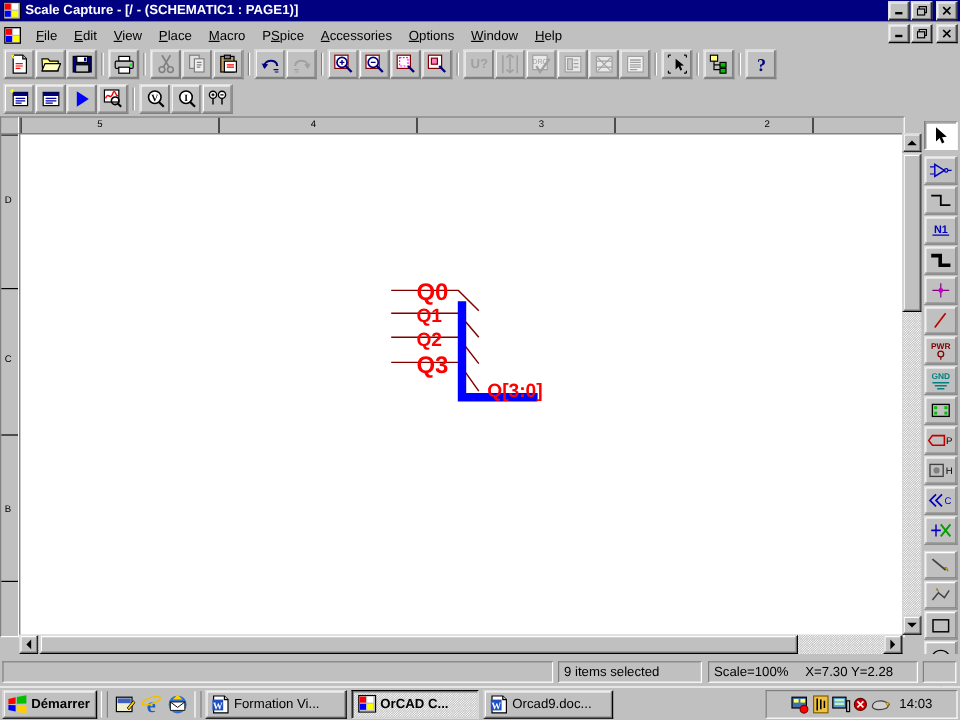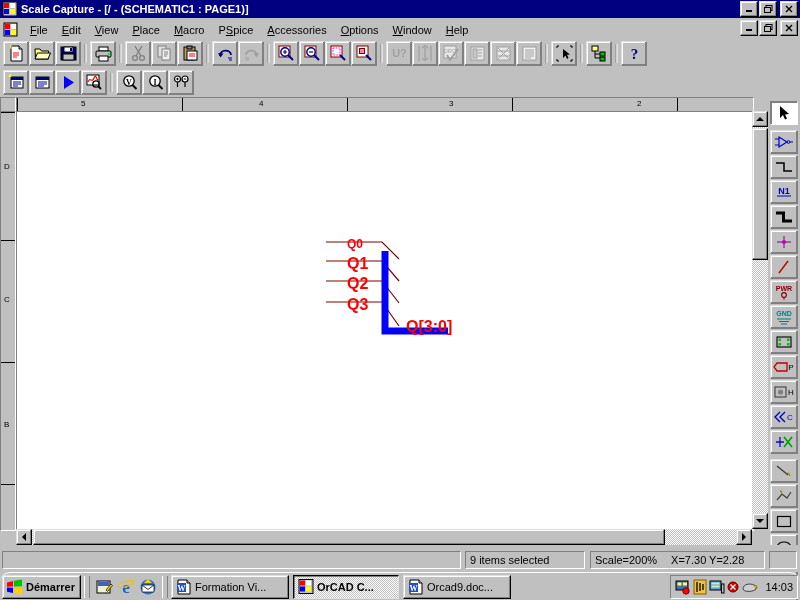--- a/index.html
+++ b/index.html
@@ -89,36 +89,36 @@
   .vbtn.active{border-color:#808080 #ffffff #ffffff #808080;box-shadow:inset 1px 1px 0 #808080;background:#ffffff;}
   .vsep{height:4px;}
 
   
   .statusbar{position:absolute;left:0;top:545px;width:800px;height:27px;background:#c0c0c0;display:flex;align-items:center;padding-top:3px;box-sizing:border-box;}
   .sfield{height:18px;background:#c0c0c0;border:1px solid;border-color:#808080 #ffffff #ffffff #808080;
      display:flex;align-items:center;padding:0 4px;font-size:11px;color:#000;box-sizing:border-box;white-space:nowrap;}
 
   
   .taskbar{position:absolute;left:0;top:572px;width:800px;height:28px;background:#c0c0c0;
-     border-top:1px solid #ffffff;display:flex;align-items:center;padding:2px 2px;box-sizing:border-box;border-radius:10px;}
+     border-top:1px solid #ffffff;display:flex;align-items:center;padding:2px 2px;box-sizing:border-box;}
   .startbtn{height:22px;background:#c0c0c0;display:flex;align-items:center;padding:0 5px 0 3px;font-weight:bold;font-size:11px;
      border:1px solid;border-color:#dfdfdf #000000 #000000 #dfdfdf;
      box-shadow:inset -1px -1px 0 #808080, inset 1px 1px 0 #ffffff;}
   .tgrip{width:4px;height:22px;margin:0 3px;border-left:1px solid #ffffff;border-right:1px solid #808080;}
   .qlbtn{width:22px;height:22px;display:flex;align-items:center;justify-content:center;}
   .taskbtn{height:22px;min-width:0;background:#c0c0c0;display:flex;align-items:center;padding:0 4px;font-size:11px;margin-right:4px;
      border:1px solid;border-color:#dfdfdf #000000 #000000 #dfdfdf;
      box-shadow:inset -1px -1px 0 #808080, inset 1px 1px 0 #ffffff;overflow:hidden;white-space:nowrap;}
   .taskbtn.active{border-color:#000000 #dfdfdf #dfdfdf #000000;box-shadow:inset 1px 1px 0 #808080;
      background-color:#c0c0c0;
      background-image:linear-gradient(45deg,#ffffff 25%,transparent 25%,transparent 75%,#ffffff 75%),
        linear-gradient(45deg,#ffffff 25%,transparent 25%,transparent 75%,#ffffff 75%);
      background-size:2px 2px;background-position:0 0,1px 1px;font-weight:bold;}
   .tray{height:22px;margin-left:auto;background:#c0c0c0;border:1px solid;border-color:#808080 #ffffff #ffffff #808080;
-     display:flex;align-items:center;padding:0 4px;gap:2px;}
+     display:flex;align-items:center;padding:0 20px;gap:2px;}
   .tray-time{font-size:11px;margin-left:4px;color:#000;}
 
   .ic{display:block;}
 </style>
 </head>
 <body>
 
 <div class="app">
 
   <div class="titlebar">
@@ -477,24 +477,24 @@
             <path d="M310 150 L366 150 L383 170" stroke="#800000" stroke-width="1.2" fill="none"></path>
             <path d="M310 170 L366 170 L383 192" stroke="#800000" stroke-width="1.2" fill="none"></path>
             <path d="M310 191 L366 191 L383 215" stroke="#800000" stroke-width="1.2" fill="none"></path>
           </g>
 
           <g>
             <path d="M369 140 L369 220 L432 220" stroke="#0000ff" stroke-width="7" fill="none" stroke-linecap="butt"></path>
           </g>
         </svg>
 
-        <div style="position:absolute;left:331px;top:125px;color:#ff0000;font-size:12px;font-weight:bold;font-family:'Liberation Sans',sans-serif;line-height:16px;">Q0</div>
+        <div style="position:absolute;left:331px;top:125px;color:#ff0000;font-size:20px;font-weight:bold;font-family:'Liberation Sans',sans-serif;line-height:16px;">Q0</div>
         <div style="position:absolute;left:331px;top:145px;color:#ff0000;font-size:16px;font-weight:bold;font-family:'Liberation Sans',sans-serif;line-height:16px;">Q1</div>
         <div style="position:absolute;left:331px;top:165px;color:#ff0000;font-size:16px;font-weight:bold;font-family:'Liberation Sans',sans-serif;line-height:16px;">Q2</div>
-        <div style="position:absolute;left:331px;top:186px;color:#ff0000;font-size:16px;font-weight:bold;font-family:'Liberation Sans',sans-serif;line-height:16px;">Q3</div>
+        <div style="position:absolute;left:331px;top:186px;color:#ff0000;font-size:20px;font-weight:bold;font-family:'Liberation Sans',sans-serif;line-height:16px;">Q3</div>
         <div style="position:absolute;left:390px;top:208px;color:#ff0000;font-size:16px;font-weight:bold;font-family:'Liberation Sans',sans-serif;line-height:16px;">Q[3:0]</div>
       </div>
     </div>
 
     <div class="sbv">
       <div class="sb-arrow" style="left:0;top:0;">
           <div class="arrow a-up"></div>
         </div>
       <div class="sb-track" style="left:0;top:16px;width:16px;height:386px;"></div>
       <div class="sb-thumb" style="left:0;top:17px;width:16px;height:132px;"></div>
@@ -636,21 +636,21 @@
       <svg class="ic" width="16" height="14" viewBox="0 0 16 14">
         <text x="8" y="12" font-family="Liberation Serif, serif" font-size="13" fill="#0000c0" text-anchor="middle">A</text>
       </svg>
     </div>
   </div>
 
   <div class="statusbar">
     <div class="sfield" style="flex:1 1 auto;margin-left:2px;"></div>
     <div class="sfield" style="width:120px;margin-left:4px;">9 items selected</div>
     <div class="sfield" style="width:175px;margin-left:5px;display:flex;gap:14px;">
-      <span>Scale=200%</span>
+      <span>Scale=100%</span>
       <span>X=7.30  Y=2.28</span>
     </div>
     <div class="sfield" style="width:28px;margin-left:4px;margin-right:3px;"></div>
   </div>
 
   <div class="taskbar">
     <div class="startbtn">
       <svg class="ic" width="17" height="16" viewBox="0 0 17 16" style="margin-right:3px;">
         <path d="M1 3.5 L7 2 L7 7.5 L1 7.8 Z" fill="#ff0000"></path>
         <path d="M8 1.8 L16 0.4 L16 7.3 L8 7.5 Z" fill="#00c000"></path>

